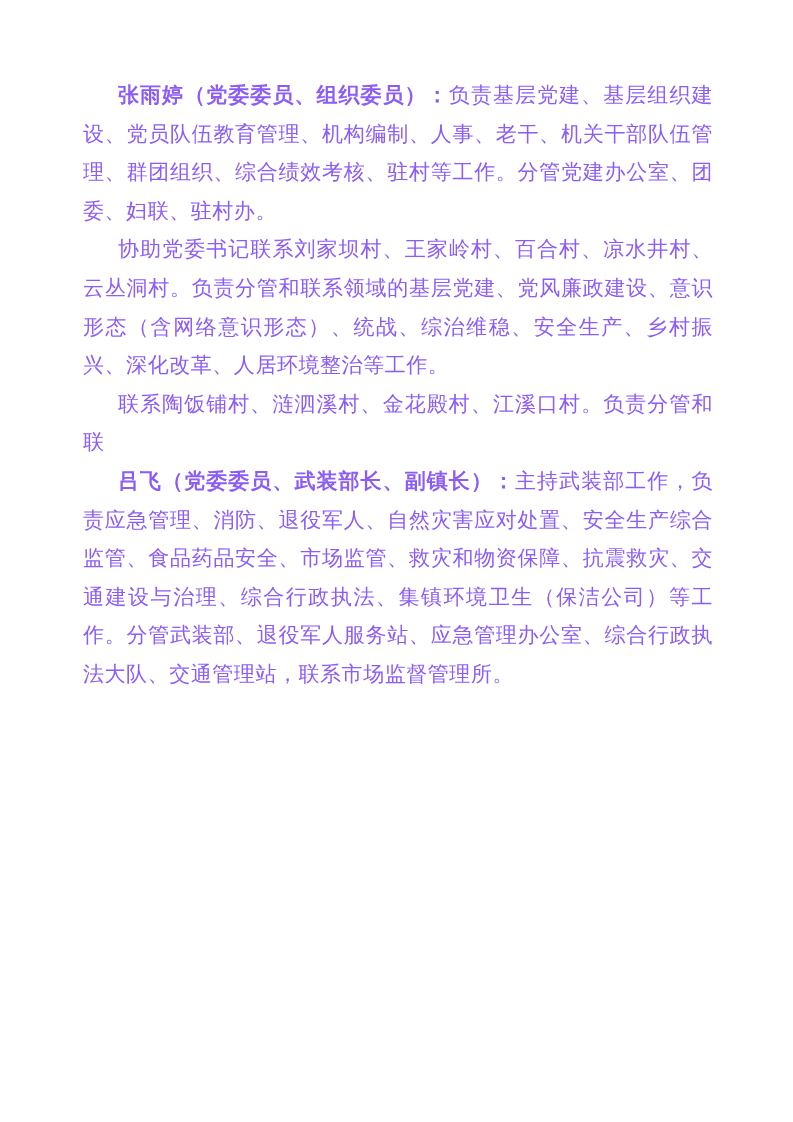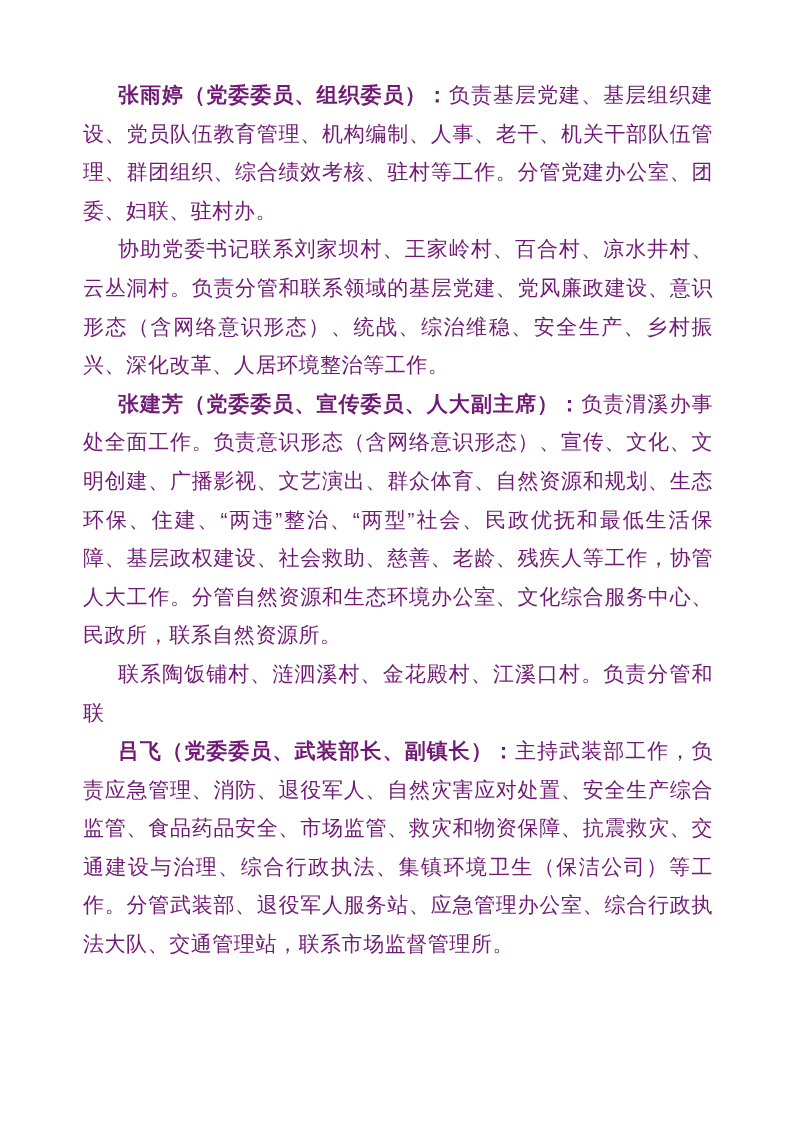--- a/index.html
+++ b/index.html
@@ -17,45 +17,44 @@
     height: 1122px;
     background: #ffffff;
     box-sizing: border-box;
     padding: 76px 80px 0 83px;
   }
   .text-block {
     width: 100%;
   }
   p.para {
     margin: 0;
-    font-family: Liberation Sans, sans-serif;
+    font-family: Liberation Serif, serif;
     font-size: 21px;
     line-height: 38.6px;
-    color: #701a75;
+    color: #8b5cf6;
     text-align: justify;
     text-justify: inter-character;
     letter-spacing: 0.55px;
     text-indent: 35px;
     word-break: break-all;
   }
   p.para .lead {
     font-weight: bold;
   }
 </style>
 </head>
 <body>
 
 <div class="page">
   <div class="text-block">
 
     <p class="para"><strong class="lead">张雨婷（党委委员、组织委员）：</strong><span>负责基层党建、基层组织建设、党员队伍教育管理、机构编制、人事、老干、机关干部队伍管理、群团组织、综合绩效考核、驻村等工作。分管党建办公室、团委、妇联、驻村办。</span></p>
 
     <p class="para"><strong class="lead"></strong><span>协助党委书记联系刘家坝村、王家岭村、百合村、凉水井村、云丛洞村。负责分管和联系领域的基层党建、党风廉政建设、意识形态（含网络意识形态）、统战、综治维稳、安全生产、乡村振兴、深化改革、人居环境整治等工作。</span></p>
 
-    <p class="para"><strong class="lead">张建芳（党委委员、宣传委员、人大副主席）：</strong><span>负责渭溪办事处全面工作。负责意识形态（含网络意识形态）、宣传、文化、文明创建、广播影视、文艺演出、群众体育、自然资源和规划、生态环保、住建、“两违”整治、“两型”社会、民政优抚和最低生活保障、基层政权建设、社会救助、慈善、老龄、残疾人等工作，协管人大工作。分管自然资源和生态环境办公室、文化综合服务中心、民政所，联系自然资源所。</span></p>
 
 
     <p class="para"><strong class="lead"></strong><span>联系陶饭铺村、涟泗溪村、金花殿村、江溪口村。负责分管和联</span></p>
 
     <p class="para"><strong class="lead">吕飞（党委委员、武装部长、副镇长）：</strong><span>主持武装部工作，负责应急管理、消防、退役军人、自然灾害应对处置、安全生产综合监管、食品药品安全、市场监管、救灾和物资保障、抗震救灾、交通建设与治理、综合行政执法、集镇环境卫生（保洁公司）等工作。分管武装部、退役军人服务站、应急管理办公室、综合行政执法大队、交通管理站，联系市场监督管理所。</span></p>
 
   </div>
 </div>
 
 </body></html>

